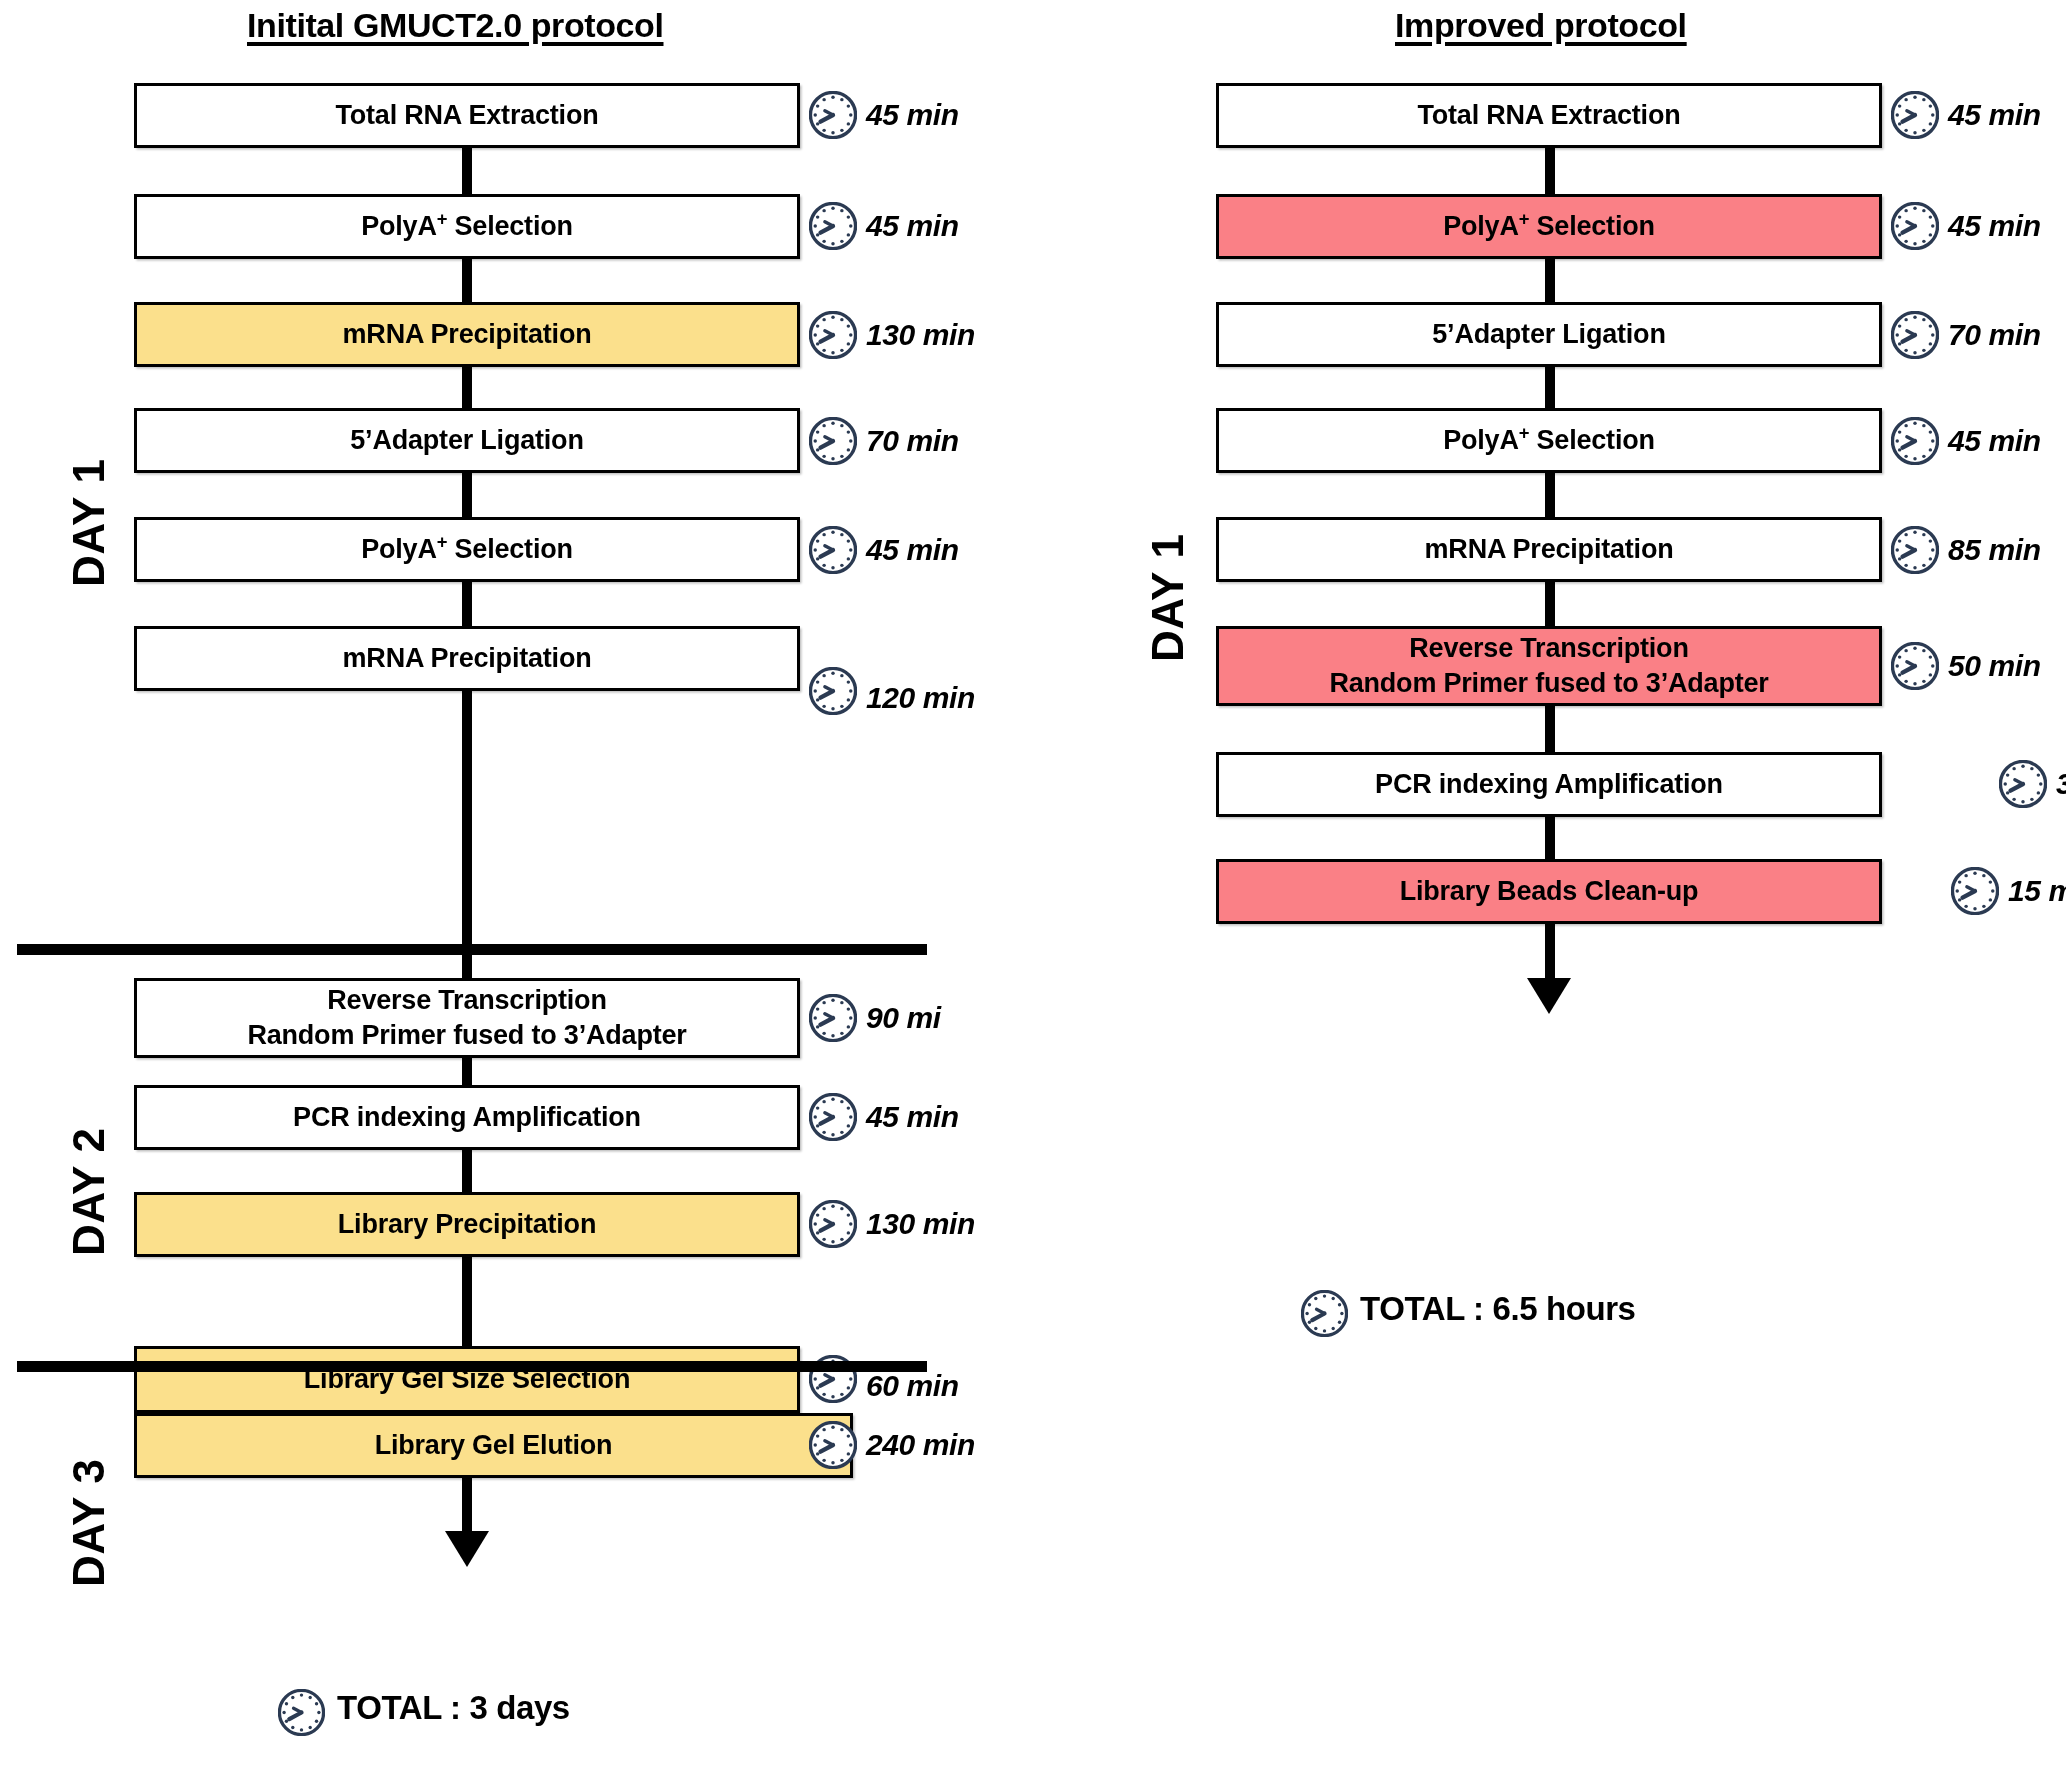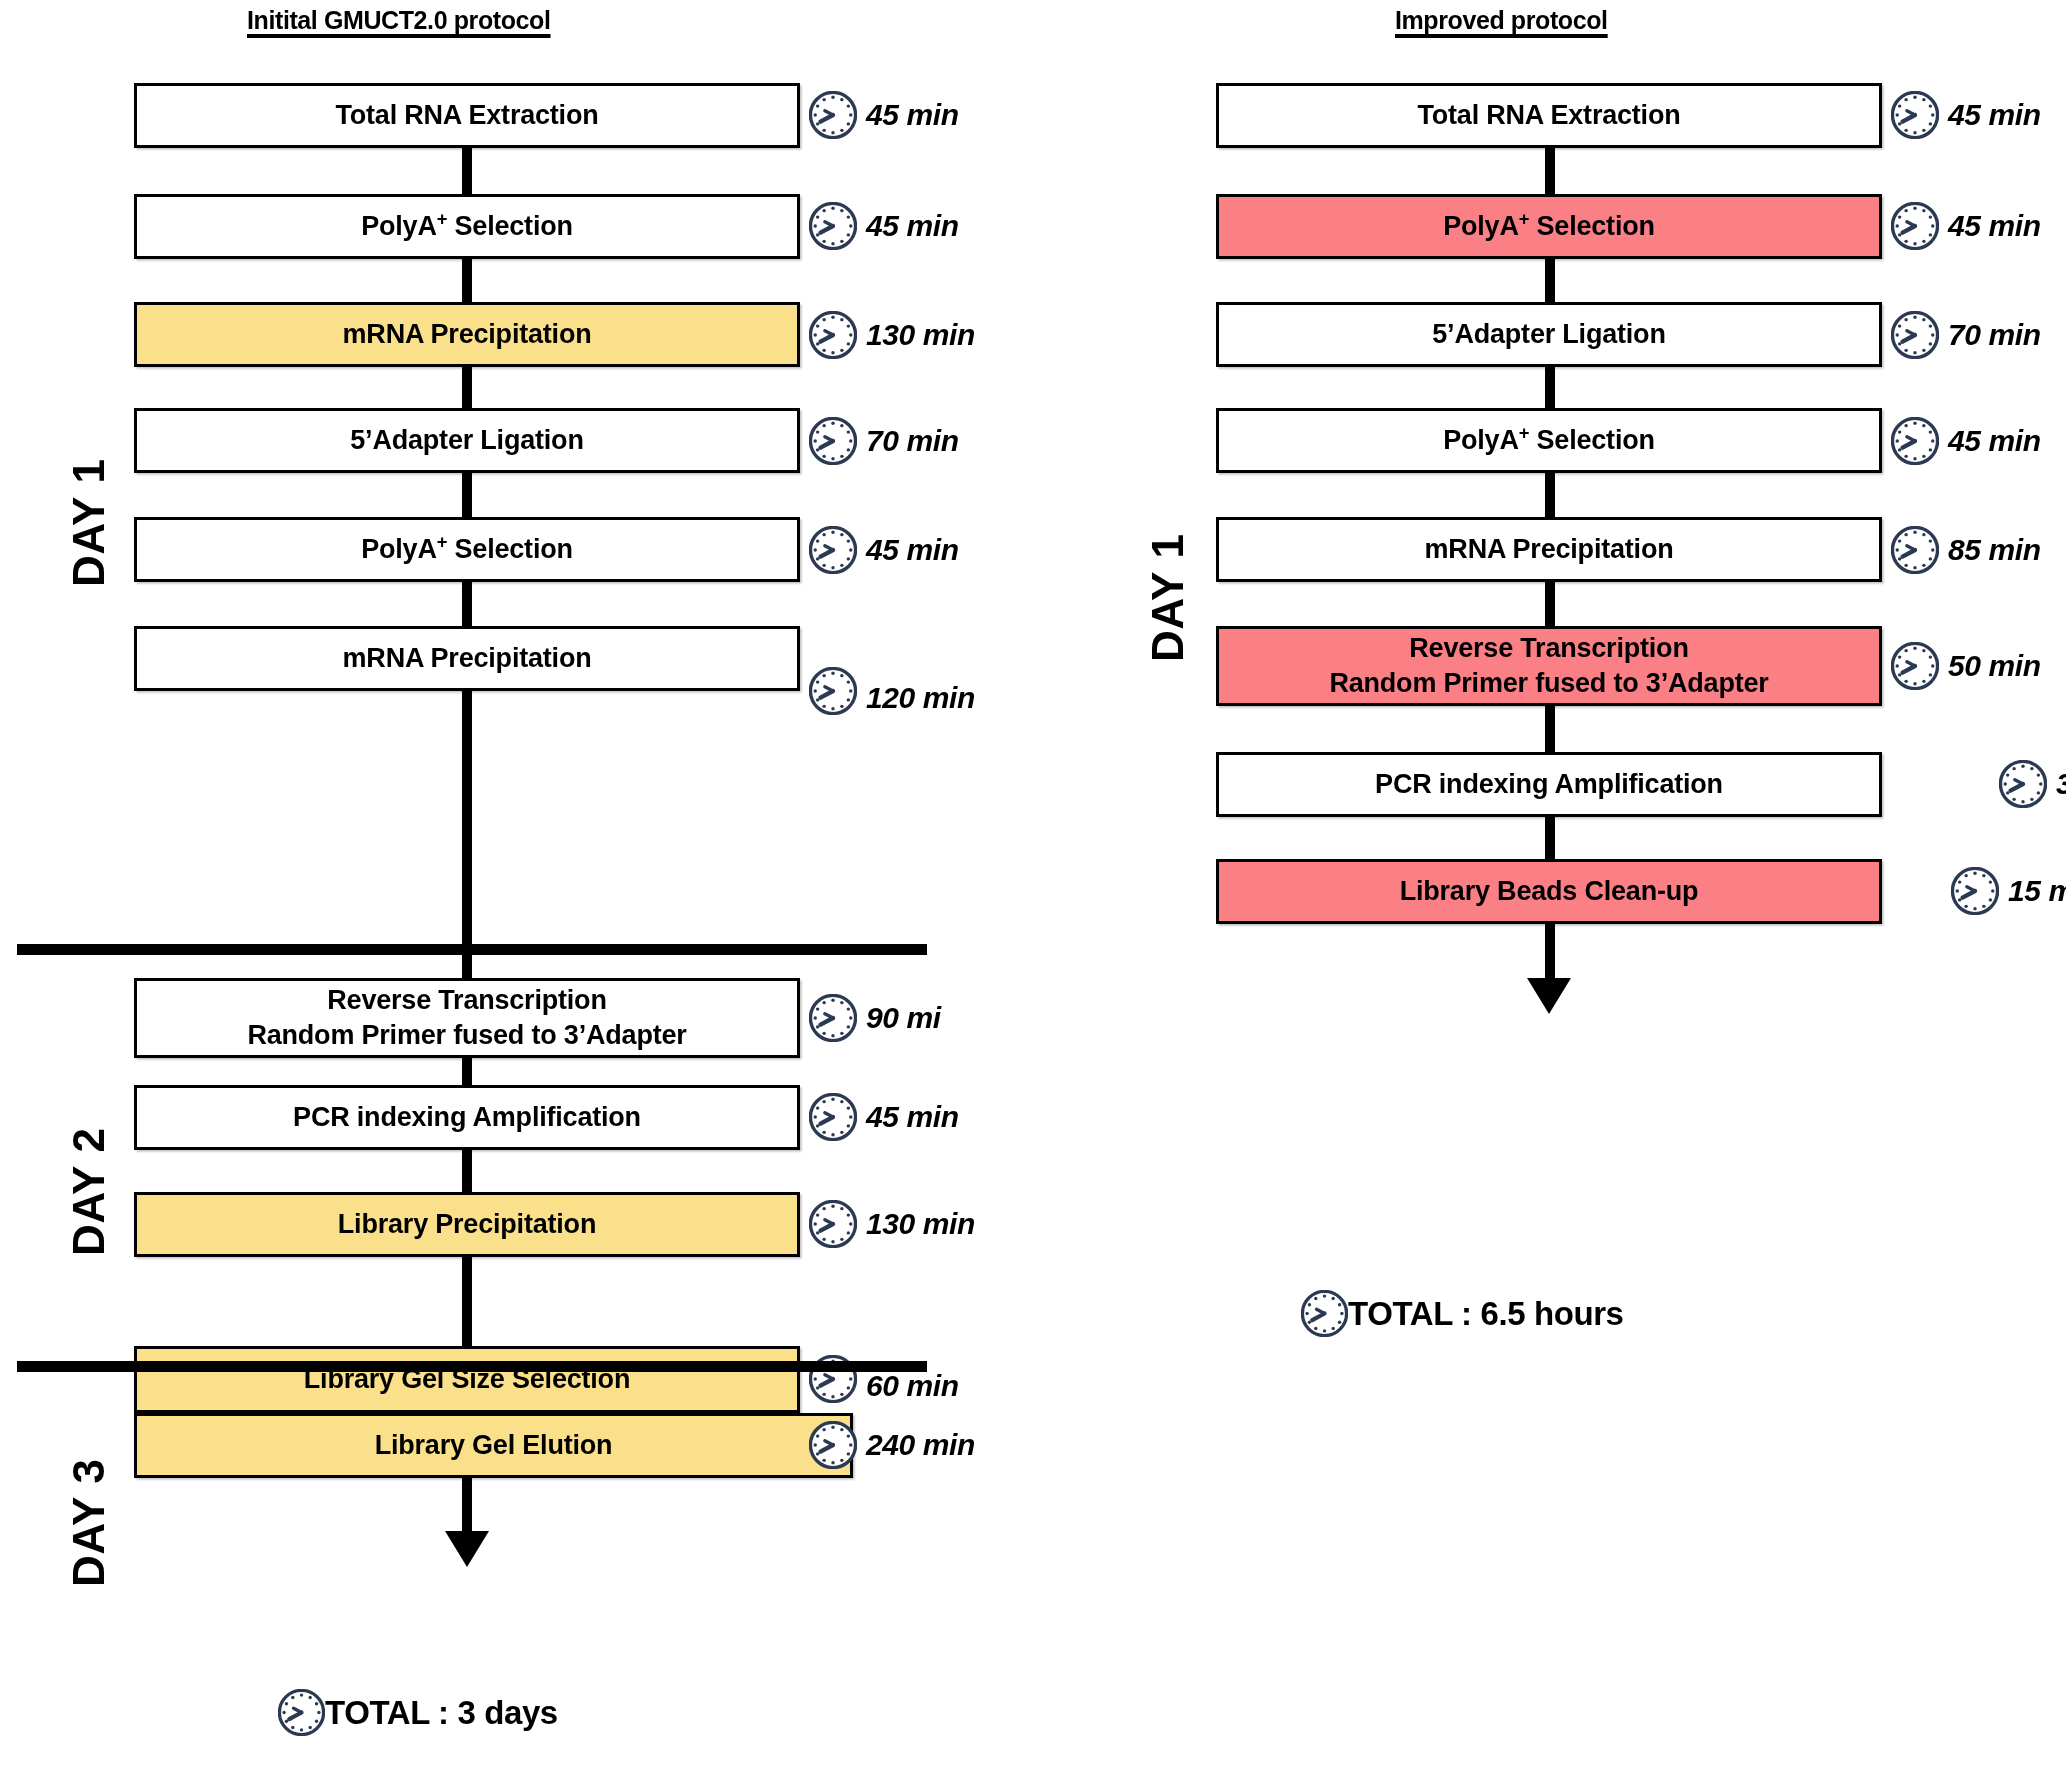--- a/index.html
+++ b/index.html
@@ -15,21 +15,21 @@
     position: relative;
     width: 2066px;
     height: 1771px;
     background: #ffffff;
     overflow: hidden;
   }
 
   
   .col-title {
     position: absolute;
-    font-size: 25px;
+    font-size: 34px;
     font-weight: bold;
     text-decoration: underline;
     text-underline-offset: 4.5px;
     text-decoration-thickness: 3.8px;
     white-space: nowrap;
     letter-spacing: -0.4px;
   }
 
   
   .pbox {
@@ -102,22 +102,22 @@
     font-size: 30px;
     font-style: italic;
     font-weight: bold;
     letter-spacing: -0.4px;
   }
   .clock { display: block; }
 
   .total {
     position: absolute;
     display: flex;
-    align-items: center;
-    gap: 0;
+    align-items: flex-start;
+    gap: 12px;
     white-space: nowrap;
   }
   .total .lbl {
     font-size: 33px;
     font-weight: bold;
     letter-spacing: -0.4px;
   }
 </style>
 </head>
 <body>

